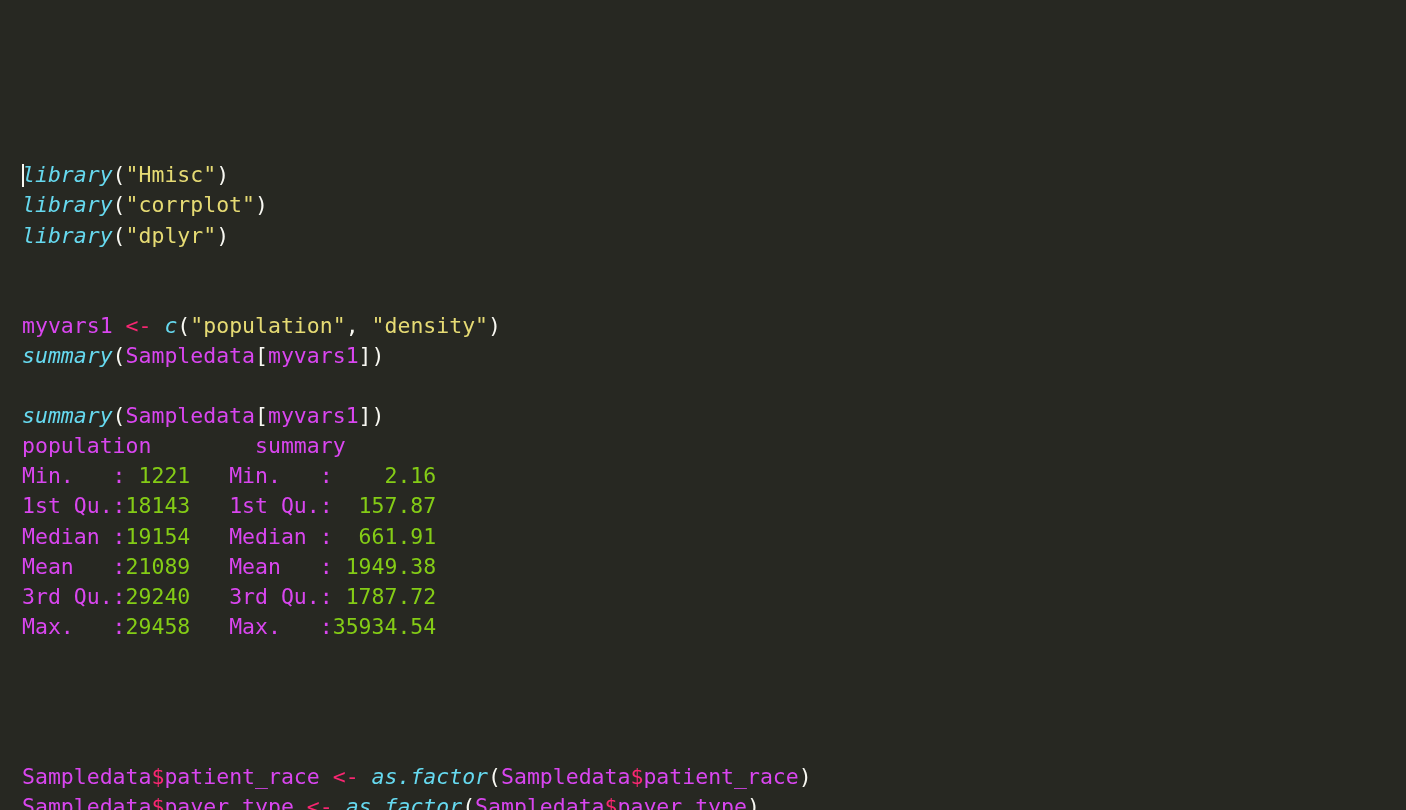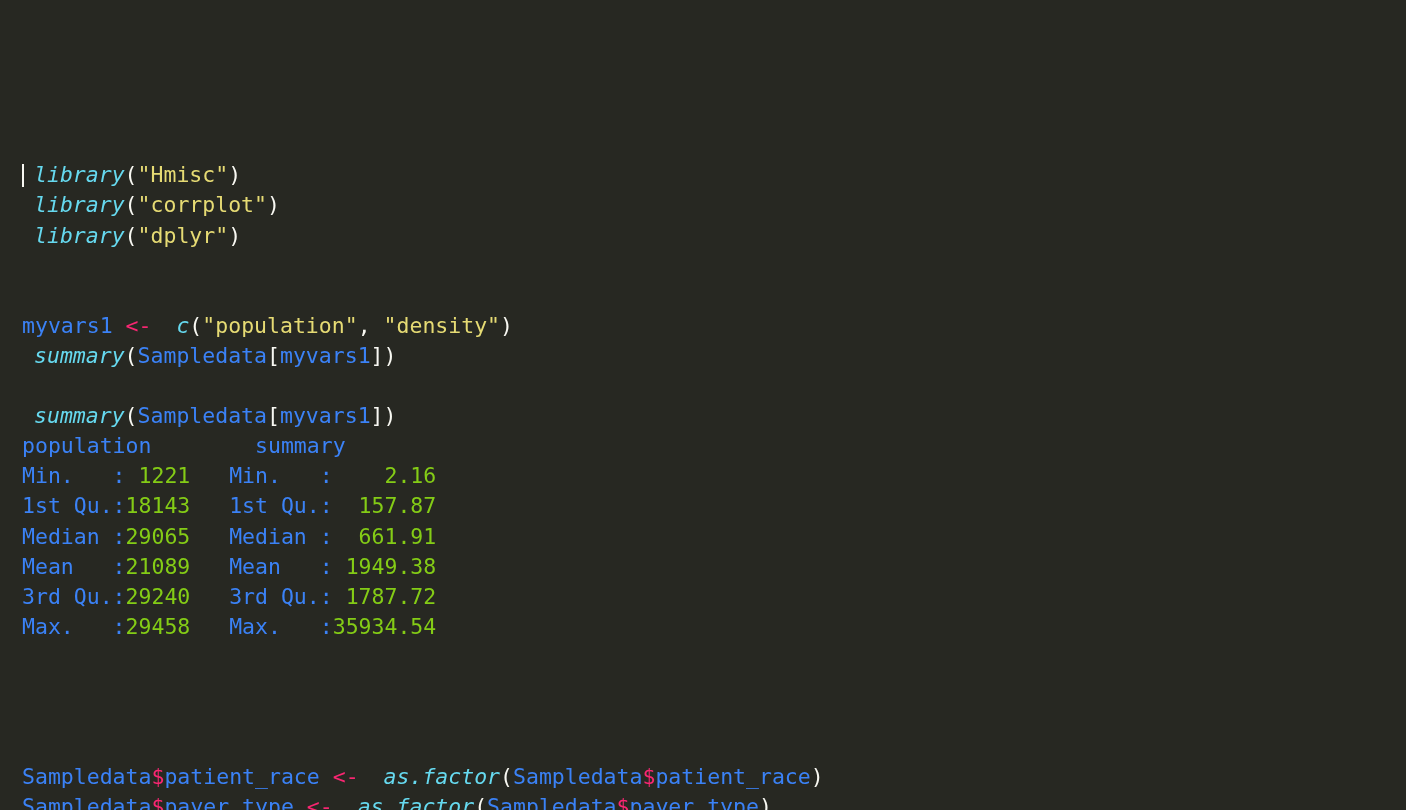--- a/index.html
+++ b/index.html
@@ -8,25 +8,25 @@
     color: #f8f8f2;
     font-family: "Menlo", "Consolas", "DejaVu Sans Mono", monospace;
     font-size: 21.5px;
     line-height: 1.4;
     padding: 40px 0 20px 22px;
     width: 1406px;
     height: 810px;
     overflow: hidden;
     white-space: pre;
   }
-  .fn   { color: #66d9ef; font-style: italic; margin-left: 12px; }
+  .fn   { color: #66d9ef; font-style: italic; }
   .op   { color: #f92672; }
   .str  { color: #e6db74; }
   .num  { color: #84cc16; }
-  .id   { color: #3b82f6; }
+  .id   { color: #d946ef; }
   .pun  { color: #f8f8f2; }
   .cursor {
     display: inline-block;
     width: 2px;
     height: 1.1em;
     background: #f8f8f2;
     vertical-align: text-bottom;
     margin-right: -2px;
   }
   .code-area { outline: none; }
@@ -41,21 +41,21 @@
 <span class="fn">library</span><span class="pun">(</span><span class="str">"dplyr"</span><span class="pun">)</span>
 
 
 <span class="id">myvars1</span> <span class="op">&lt;-</span> <span class="fn">c</span><span class="pun">(</span><span class="str">"population"</span><span class="pun">, </span><span class="str">"density"</span><span class="pun">)</span>
 <span class="fn">summary</span><span class="pun">(</span><span class="id">Sampledata</span><span class="pun">[</span><span class="id">myvars1</span><span class="pun">])</span>
 
 <span class="fn">summary</span><span class="pun">(</span><span class="id">Sampledata</span><span class="pun">[</span><span class="id">myvars1</span><span class="pun">])</span>
 <span class="id">population        summary</span>
 <span class="id">Min.   :</span><span class="num"> 1221</span><span class="id">   Min.   :</span><span class="num">    2.16</span>
 <span class="id">1st Qu.:</span><span class="num">18143</span><span class="id">   1st Qu.:</span><span class="num">  157.87</span>
-<span class="id">Median :</span><span class="num">29065</span><span class="id">   Median :</span><span class="num">  661.91</span>
+<span class="id">Median :</span><span class="num">19154</span><span class="id">   Median :</span><span class="num">  661.91</span>
 <span class="id">Mean   :</span><span class="num">21089</span><span class="id">   Mean   :</span><span class="num"> 1949.38</span>
 <span class="id">3rd Qu.:</span><span class="num">29240</span><span class="id">   3rd Qu.:</span><span class="num"> 1787.72</span>
 <span class="id">Max.   :</span><span class="num">29458</span><span class="id">   Max.   :</span><span class="num">35934.54</span>
 
 
 
 
 <span class="id">Sampledata</span><span class="op">$</span><span class="id">patient_race</span> <span class="op">&lt;-</span> <span class="fn">as.factor</span><span class="pun">(</span><span class="id">Sampledata</span><span class="op">$</span><span class="id">patient_race</span><span class="pun">)</span>
 <span class="id">Sampledata</span><span class="op">$</span><span class="id">payer_type</span> <span class="op">&lt;-</span> <span class="fn">as.factor</span><span class="pun">(</span><span class="id">Sampledata</span><span class="op">$</span><span class="id">payer_type</span><span class="pun">)</span>
   

